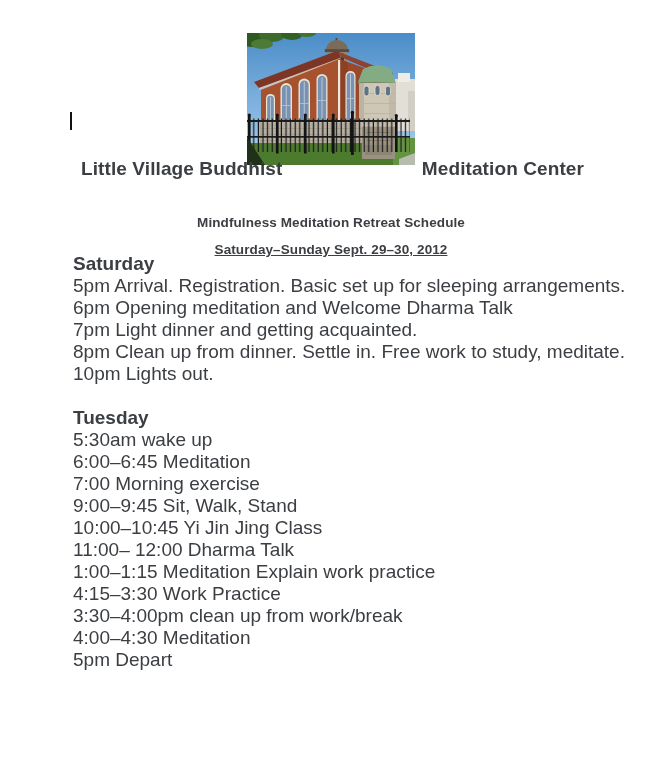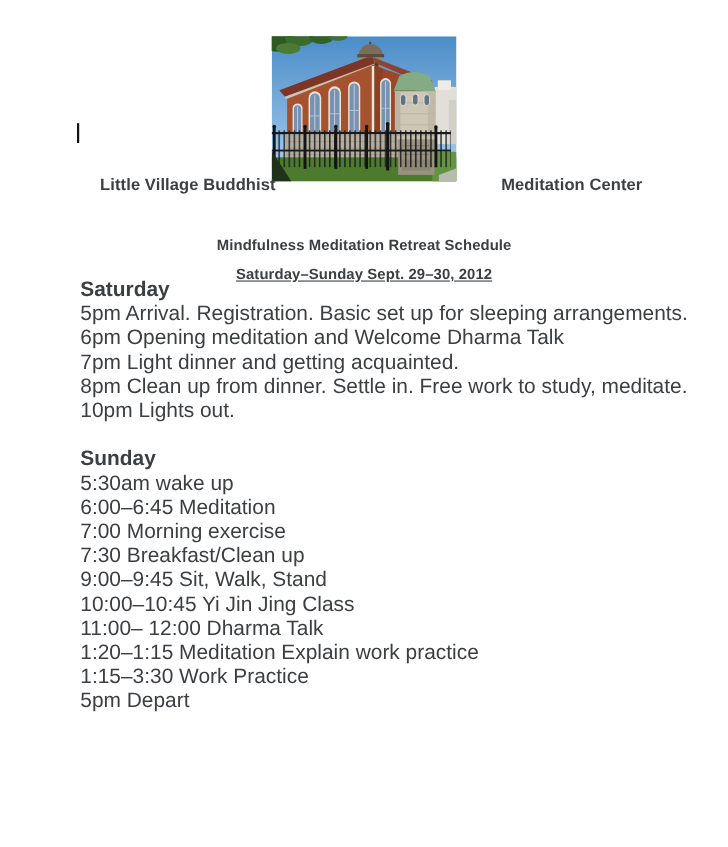--- a/index.html
+++ b/index.html
@@ -26,27 +26,27 @@
     top: 33px;
     width: 168px;
     height: 132px;
     margin: 0;
     padding: 0;
     line-height: 0;
   }
   .org-row {
     position: absolute;
     top: 161px;
-    left: 14px;
+    left: 4px;
     right: 0;
     display: flex;
     justify-content: space-between;
     padding: 0 78px 0 77px;
     font-weight: bold;
-    font-size: 15px;
+    font-size: 19px;
     line-height: 15px;
     letter-spacing: 0.1px;
   }
   .title-line {
     position: absolute;
     left: 0;
     width: 100%;
     text-align: center;
     font-weight: bold;
     font-size: 13.5px;
@@ -228,28 +228,29 @@
   <section class="schedule">
     <div class="day-heading">Saturday</div>
     <div>
         <div class="line">5pm Arrival. Registration. Basic set up for sleeping arrangements.</div>
         <div class="line">6pm Opening meditation and Welcome Dharma Talk</div>
         <div class="line">7pm Light dinner and getting acquainted.</div>
         <div class="line">8pm Clean up from dinner. Settle in. Free work to study, meditate.</div>
         <div class="line">10pm Lights out.</div>
       </div>
     <div class="blank-line"></div>
-    <div class="day-heading">Sunday</div>
+    <div class="day-heading">Tuesday</div>
     <div>
         <div class="line">5:30am wake up</div>
         <div class="line">6:00–6:45 Meditation</div>
         <div class="line">7:00 Morning exercise</div>
-        <div class="line">7:30 Breakfast/Clean up</div>
         <div class="line">9:00–9:45 Sit, Walk, Stand</div>
         <div class="line">10:00–10:45 Yi Jin Jing Class</div>
         <div class="line">11:00– 12:00 Dharma Talk</div>
-        <div class="line">1:20–1:15 Meditation Explain work practice</div>
-        <div class="line">1:15–3:30 Work Practice</div>
+        <div class="line">1:00–1:15 Meditation Explain work practice</div>
+        <div class="line">4:15–3:30 Work Practice</div>
+        <div class="line">3:30–4:00pm clean up from work/break</div>
+        <div class="line">4:00–4:30 Meditation</div>
         <div class="line">5pm Depart</div>
       </div>
   </section>
 
 </div>
 
 </body></html>

